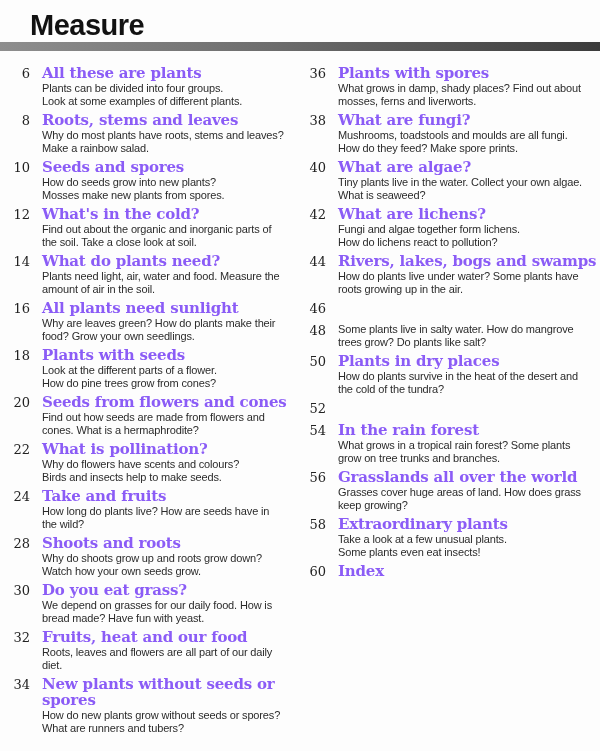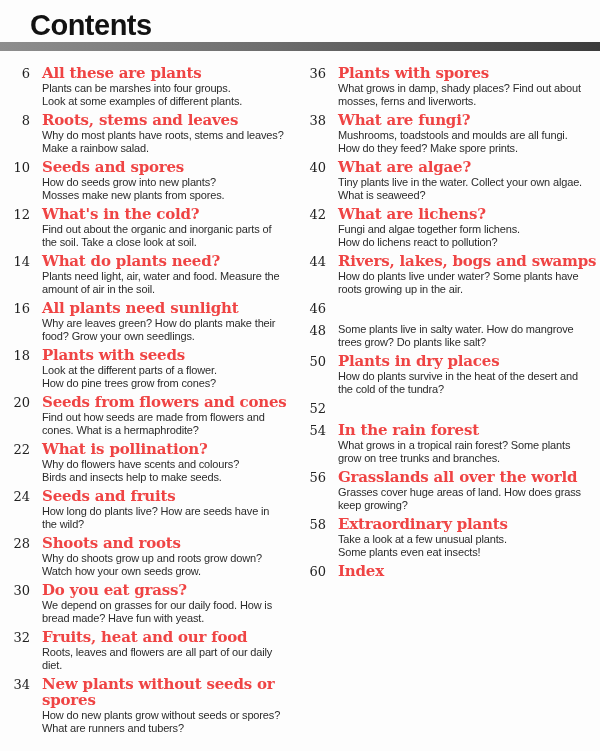--- a/index.html
+++ b/index.html
@@ -58,45 +58,45 @@
     margin-left: 12px;
     flex: 1;
     min-width: 0;
   }
   .toc-title {
     font-family: "DejaVu Serif", serif;
     font-weight: bold;
     font-size: 15px;
     line-height: 16px;
     letter-spacing: -0.2px;
-    color: #ef4444;
+    color: #8b5cf6;
   }
   .toc-desc {
     font-family: "Liberation Sans", sans-serif;
     font-size: 11px;
     line-height: 12.5px;
     letter-spacing: -0.15px;
     color: #2b2b2b;
     white-space: pre;
     margin-top: 1px;
   }
 </style>
 </head>
 <body>
 
 <div class="page">
-  <h1 class="page-title">Contents</h1>
+  <h1 class="page-title">Measure</h1>
   <div class="title-rule" id="title-rule" style="background: linear-gradient(to right, rgb(142, 142, 142), rgb(109, 109, 109) 45%, rgb(60, 60, 60));"></div>
   <div class="columns">
     <div class="toc-column" id="col-left">
   <div class="toc-entry">
     <span class="toc-num">6</span>
     <div class="toc-body">
       <div class="toc-title">All these are plants</div>
-      <div class="toc-desc">Plants can be marshes into four groups.
+      <div class="toc-desc">Plants can be divided into four groups.
 Look at some examples of different plants.</div>
     </div>
   </div>
 
   <div class="toc-entry">
     <span class="toc-num">8</span>
     <div class="toc-body">
       <div class="toc-title">Roots, stems and leaves</div>
       <div class="toc-desc">Why do most plants have roots, stems and leaves?
 Make a rainbow salad.</div>
@@ -162,21 +162,21 @@
     <div class="toc-body">
       <div class="toc-title">What is pollination?</div>
       <div class="toc-desc">Why do flowers have scents and colours?
 Birds and insects help to make seeds.</div>
     </div>
   </div>
 
   <div class="toc-entry">
     <span class="toc-num">24</span>
     <div class="toc-body">
-      <div class="toc-title">Seeds and fruits</div>
+      <div class="toc-title">Take and fruits</div>
       <div class="toc-desc">How long do plants live? How are seeds have in
 the wild?</div>
     </div>
   </div>
 
 
   <div class="toc-entry">
     <span class="toc-num">28</span>
     <div class="toc-body">
       <div class="toc-title">Shoots and roots</div>

